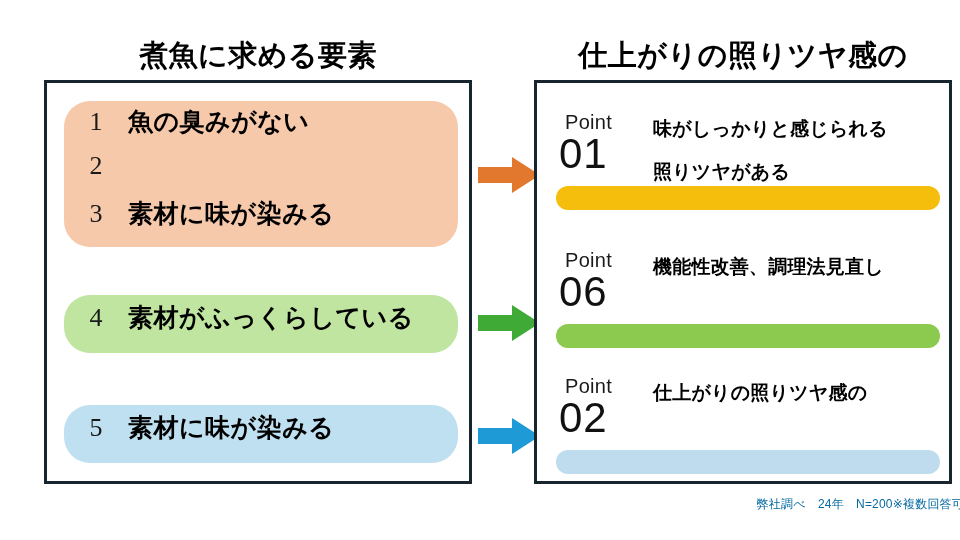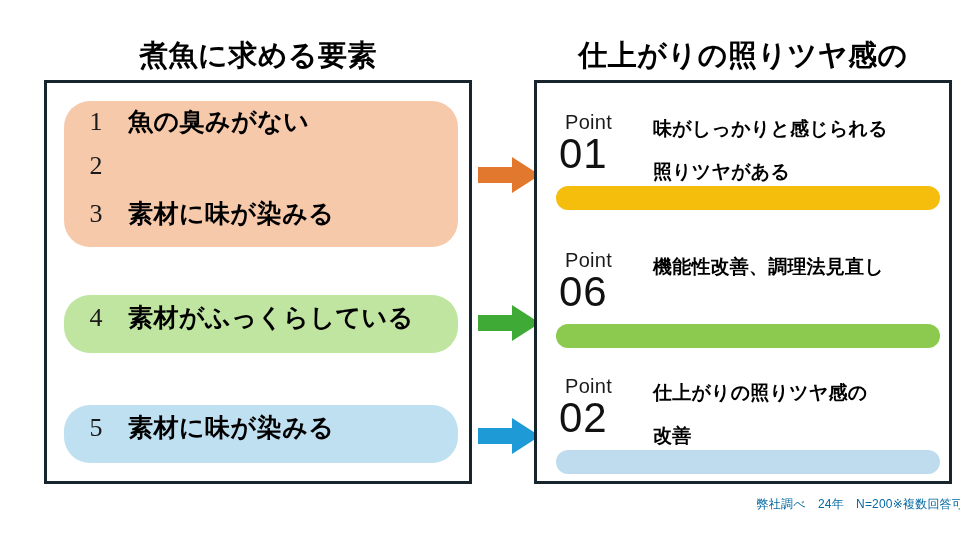--- a/index.html
+++ b/index.html
@@ -222,21 +222,20 @@
         <div class="point-line l2">機能性改善、調理法見直し</div>
       </div>
     </div>
 
     <div id="point-3" class="point-block">
       <div id="bar-3" class="point-bar"></div>
       <div class="point-label">Point</div>
       <div class="point-number">02</div>
       <div class="point-text">
         <div class="point-line l1">仕上がりの照りツヤ感の</div>
-        <div class="point-line l2">改善</div>
       </div>
     </div>
 
   </div>
 
   <div id="footnote">弊社調べ　24年　N=200※複数回答可</div>
 
 </div>
 
 </body></html>

